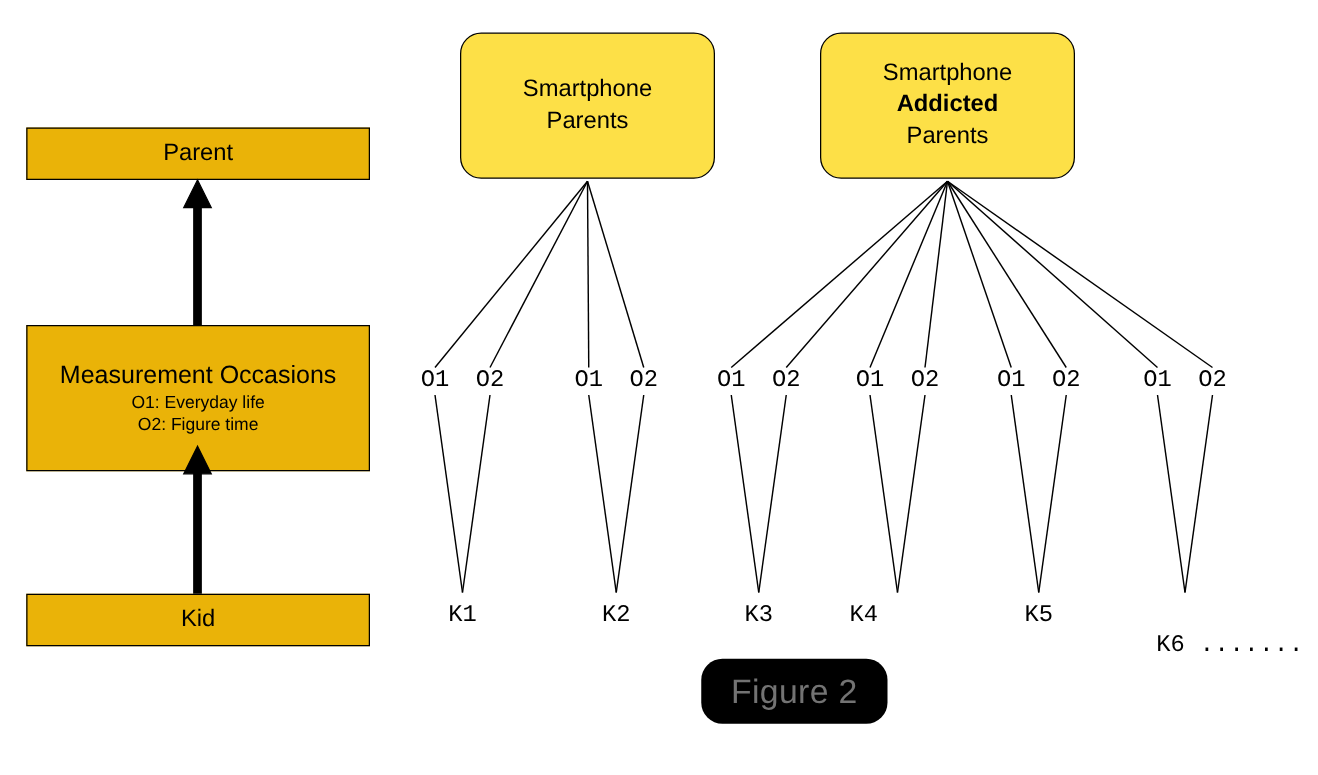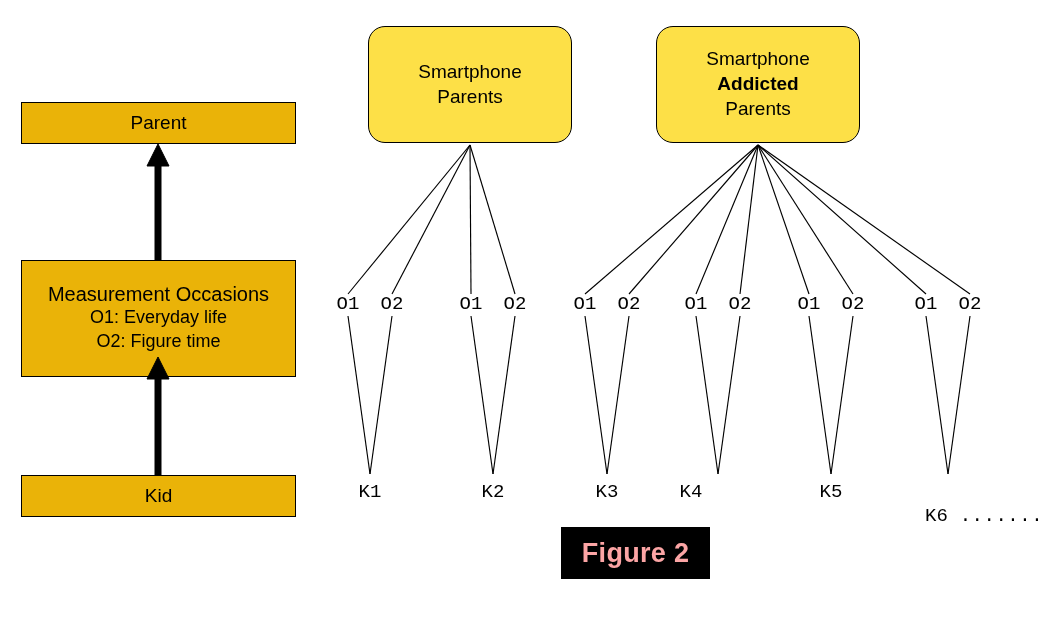--- a/index.html
+++ b/index.html
@@ -10,21 +10,21 @@
   
   .lbox{position:absolute;border:1.6px solid #000;background:#eab308;
         box-sizing:border-box;display:flex;flex-direction:column;
         align-items:center;justify-content:center;text-align:center;}
   #box-parent{left:21px;top:102px;width:275px;height:42px;}
   #box-measure{left:21px;top:260px;width:275px;height:117px;}
   #box-kid{left:21px;top:475px;width:275px;height:42px;}
 
   .box-title{font-size:19px;line-height:1.15;}
   .box-title.big{font-size:20px;}
-  .box-sub{font-size:18px;line-height:1.32;}
+  .box-sub{font-size:14px;line-height:1.32;}
 
   
   .rbox{position:absolute;border:1.7px solid #000;background:#fde047;
         border-radius:17px;box-sizing:border-box;display:flex;
         flex-direction:column;align-items:center;justify-content:center;
         text-align:center;line-height:1.3;font-size:19px;}
   #group-nonaddicted{left:368px;top:26px;width:204px;height:117px;}
   #group-addicted{left:656px;top:26px;width:204px;height:117px;}
   .rbox .bold{font-weight:bold;}
 
@@ -34,23 +34,23 @@
   .olabel{width:36px;}
   .klabel{width:46px;}
   .klabel .dots{font-size:19px;letter-spacing:0.5px;}
 
   
   #wires{position:absolute;left:0;top:0;width:1054px;height:620px;
          pointer-events:none;}
 
   
   #figure-caption{position:absolute;left:561px;top:527px;width:149px;height:52px;
-      background:#000;color:#fca5a5;font-weight:bold;font-size:27px;
+      background:#000;color:#737373;font-weight:normal;font-size:27px;
       display:flex;align-items:center;justify-content:center;
-      letter-spacing:0.3px;box-sizing:border-box;}
+      letter-spacing:0.3px;box-sizing:border-box;border-radius:17px;}
 </style>
 </head>
 <body>
 
 <div id="root">
 
   <div class="lbox" id="box-parent">
     <div class="box-title">Parent</div>
   </div>
 

